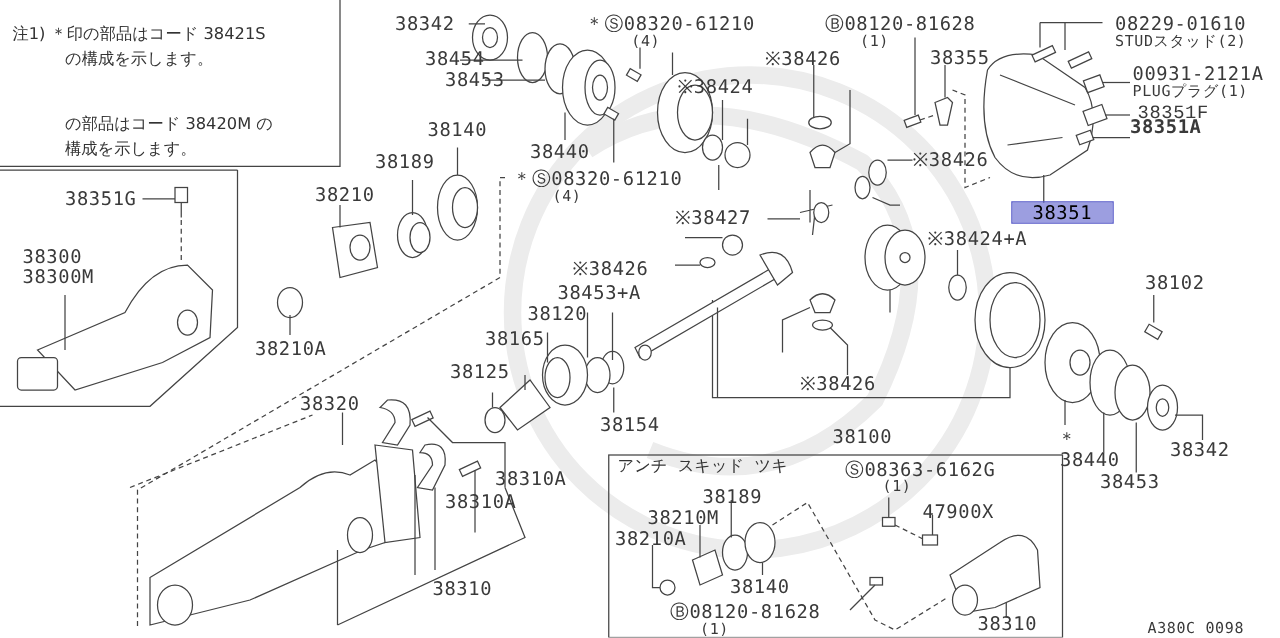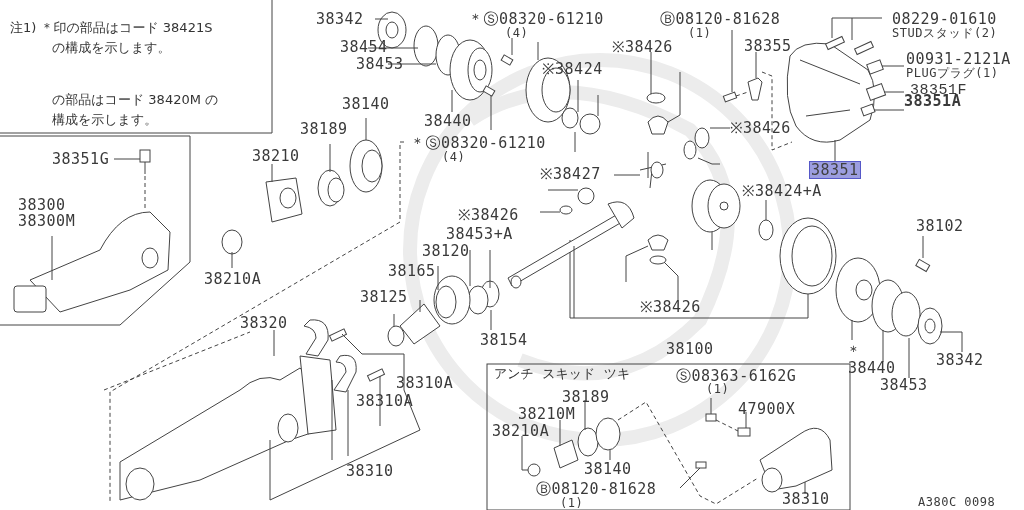--- a/index.html
+++ b/index.html
@@ -1,21 +1,21 @@
 <!DOCTYPE html>
 <html><head>
 <meta charset="utf-8">
 <style>
   html,body{margin:0;padding:0;background:#fff;}
   body{width:1024px;height:510px;position:relative;overflow:hidden;font-family:"DejaVu Sans Mono","Liberation Mono",monospace;color:#333;}
   #diagram{position:absolute;left:0;top:0;width:1024px;height:440px;}
   .lbl{position:absolute;font-size:15px;line-height:16px;color:#3a3a3a;white-space:pre;letter-spacing:0.5px;}
   .sm{font-size:12px;line-height:13px;}
   .jp{font-family:"DejaVu Sans","Liberation Sans",sans-serif;font-size:13px;line-height:16px;color:#333;white-space:pre;position:absolute;}
-  .hl{background:#9c9ee0;outline:1px solid #5558c8;color:#404040;padding:0 1px;}
+  .hl{background:#9c9ee0;outline:1px solid #5558c8;color:#000000;padding:0 16px;}
   svg{position:absolute;left:0;top:0;}
   .ln{stroke:#444;stroke-width:1;fill:none;}
   .dash{stroke:#444;stroke-width:1;fill:none;stroke-dasharray:4 3;}
   .part{stroke:#444;stroke-width:1;fill:#fff;}
   .wm{stroke:#ececec;stroke-width:14;fill:none;}
 </style>
 </head>
 <body>
 
 <div id="diagram">

